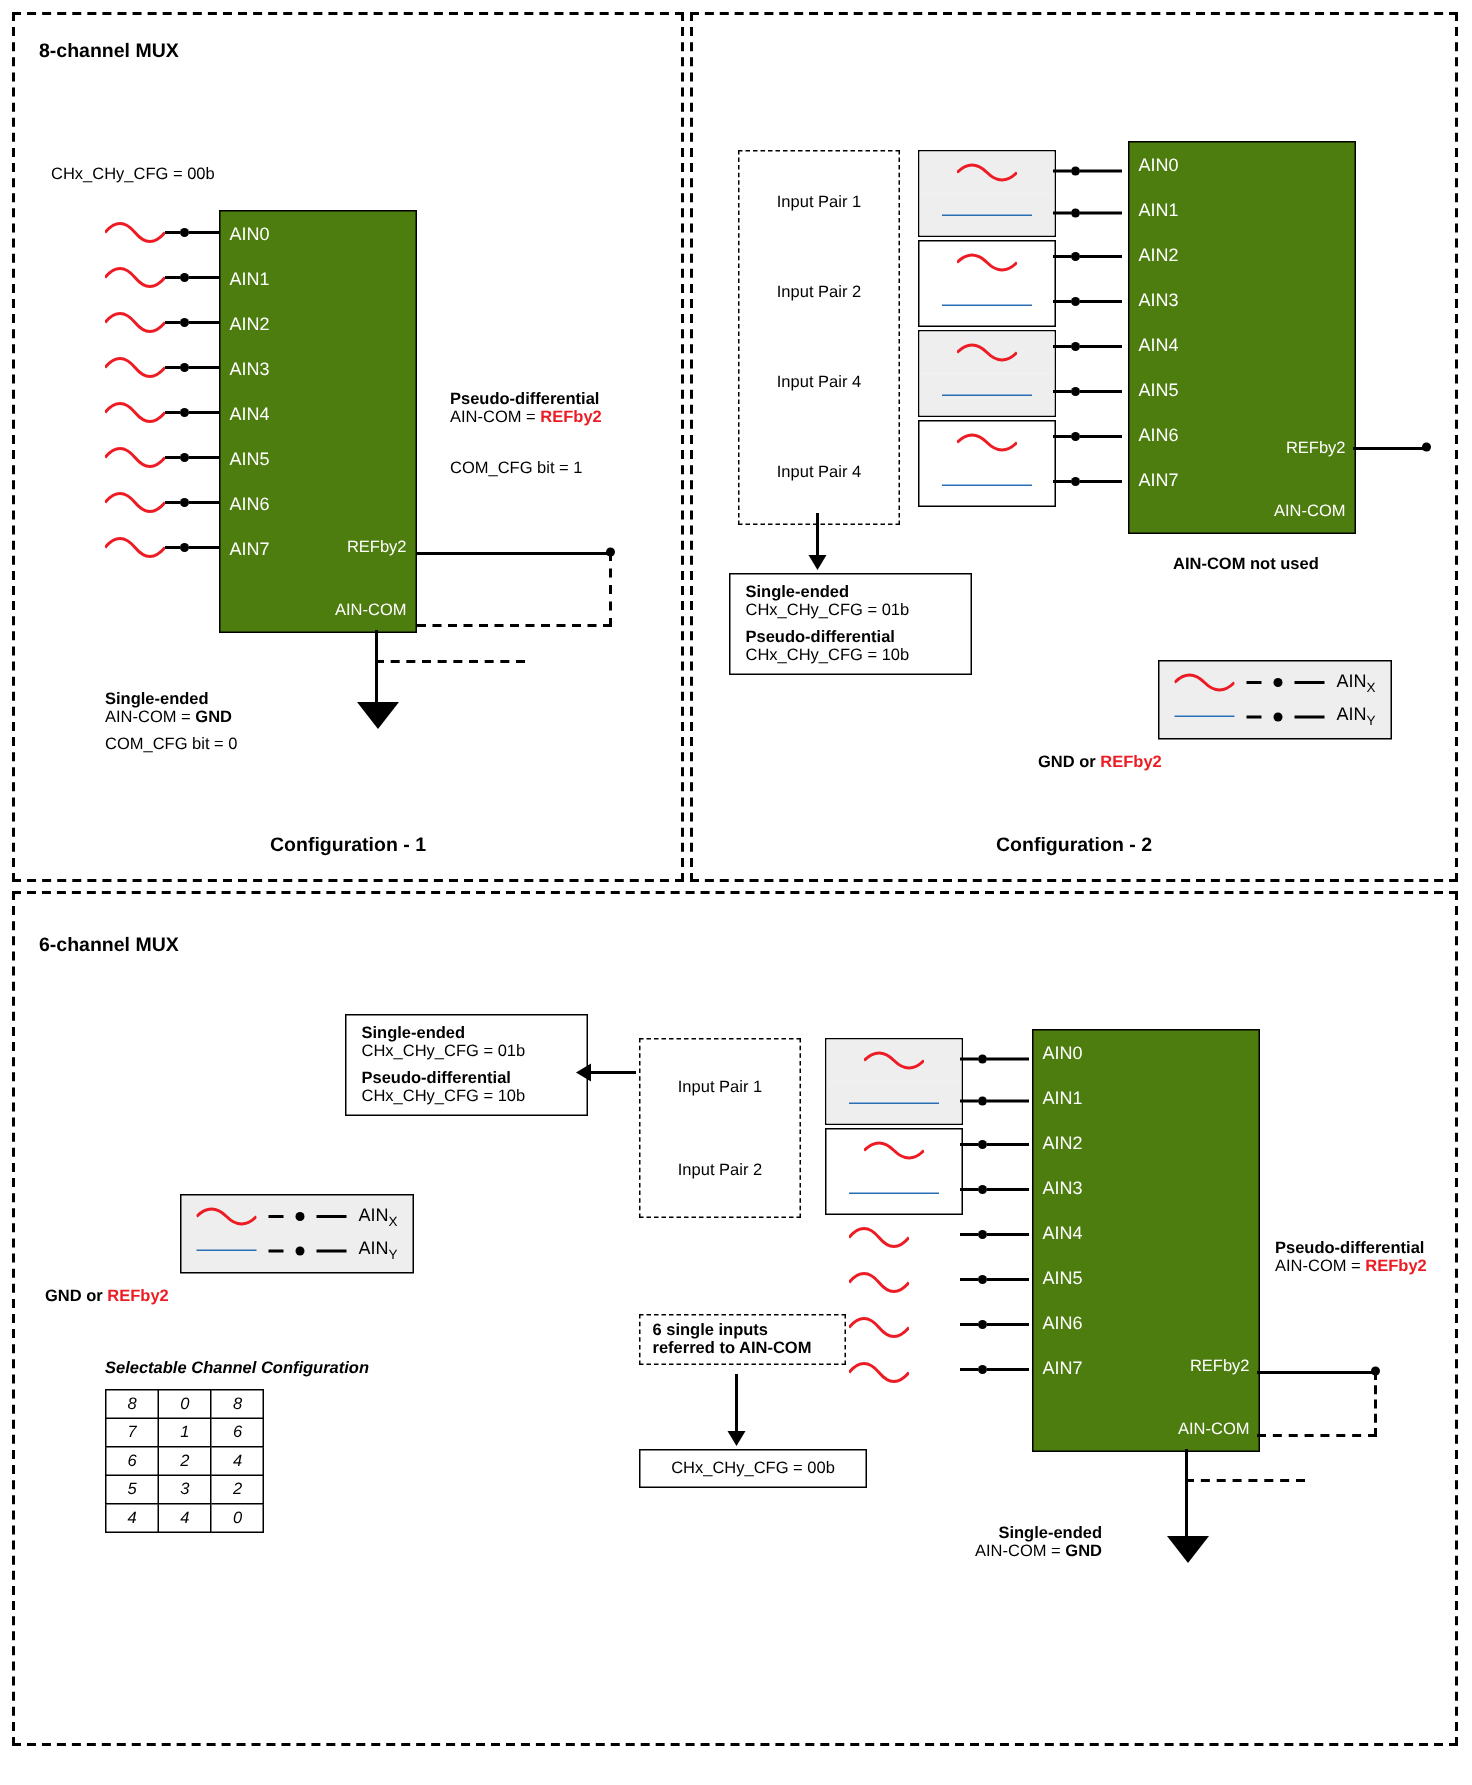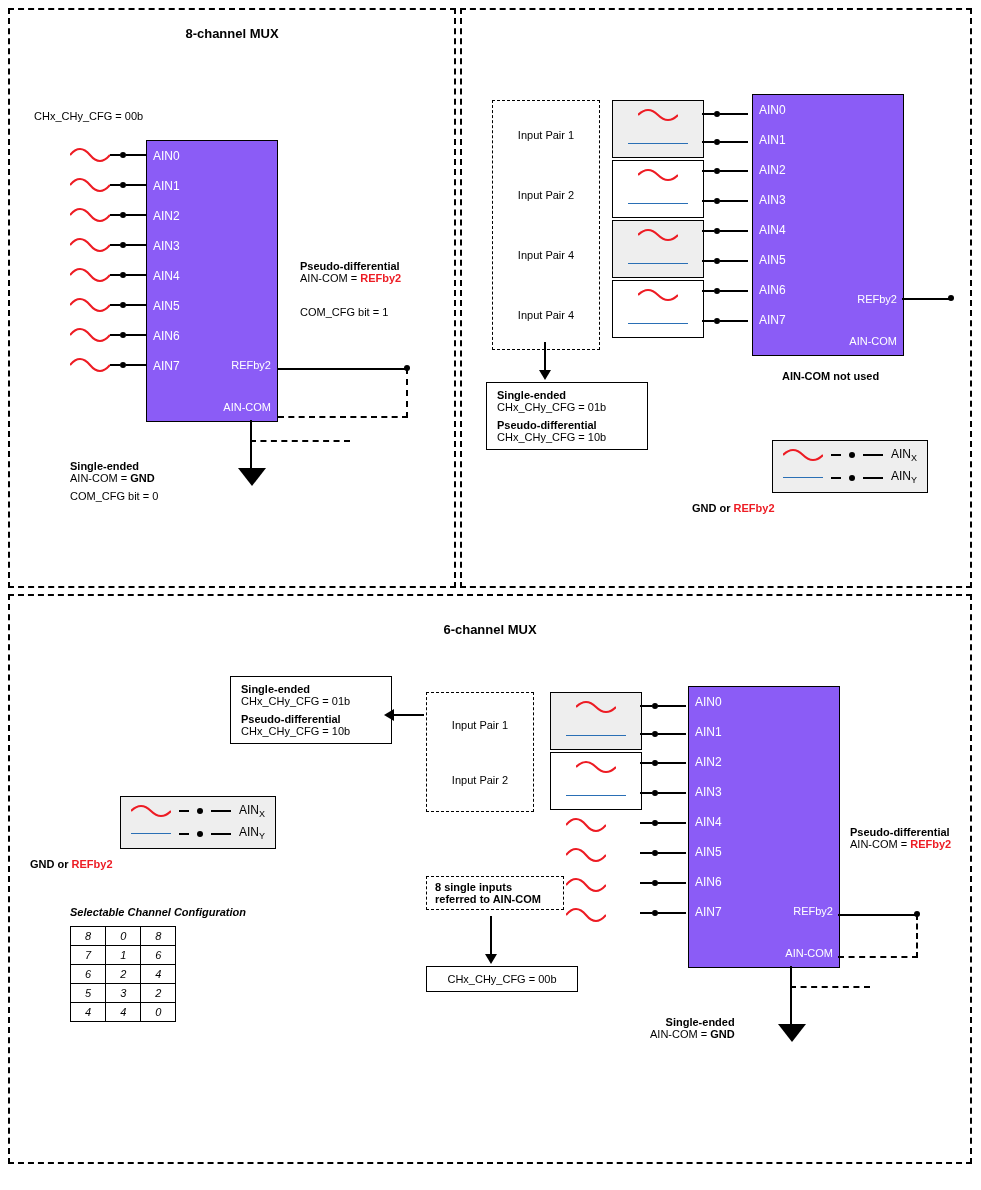--- a/index.html
+++ b/index.html
@@ -15,29 +15,29 @@
     position: relative;
     box-sizing: border-box;
   }
   .row-top {
     display: flex;
     gap: 4px;
   }
   .title {
     font-weight: bold;
     font-size: 13px;
-    text-align: center;
+    text-align: left;
   }
   .config-label {
     font-weight: bold;
     font-size: 13px;
     text-align: center;
   }
   .redblock {
-    background: #8b5cf6;
+    background: #4d7c0f;
     color: #fff;
     font-size: 12px;
     position: relative;
     border: 1px solid #000;
   }
   .pin-row {
     display: flex;
     align-items: center;
     height: 30px;
   }
@@ -251,20 +251,21 @@
     <div style="position:absolute;left:228px;top:458px;" class="ground-tri"></div>
 
     <div style="position:absolute;left:240px;top:430px;width:100px;height:0;border-top:2px dashed #000;"></div>
 
     <div style="position:absolute;left:60px;top:450px;font-size:11px;">
       <div class="bold">Single-ended</div>
       <div><span>AIN-COM = </span><span class="bold">GND</span></div>
       <div style="margin-top:6px;">COM_CFG bit = 0</div>
     </div>
 
+    <div class="config-label" style="position:absolute;bottom:16px;left:0;right:0;">Configuration - 1</div>
   </div>
 
   <div class="panel" style="width:512px;height:580px;padding:16px;">
 
     <div class="dashbox" style="position:absolute;left:30px;top:90px;width:90px;height:240px;display:flex;flex-direction:column;justify-content:space-around;text-align:center;">
       <div>Input Pair 1</div>
       <div>Input Pair 2</div>
       <div>Input Pair 4</div>
       <div>Input Pair 4</div>
     </div>
@@ -397,20 +398,21 @@
         <span class="wire" style="width:10px;"></span>
           <span class="dot"></span>
           <span class="wire" style="width:20px;"></span>
         <span><span>AIN</span><span class="sub">Y</span></span>
       </div>
     </div>
     <div style="position:absolute;left:230px;top:492px;font-size:11px;">
       <span class="bold">GND or </span><span class="bold red">REFby2</span>
     </div>
 
+    <div class="config-label" style="position:absolute;bottom:16px;left:0;right:0;">Configuration - 2</div>
   </div>
 </div>
 
 <div class="panel" style="width:964px;height:570px;margin-top:6px;padding:16px;">
   <div class="title" style="margin-top:10px;">6-channel MUX</div>
 
   <div class="textbox" style="position:absolute;left:220px;top:80px;width:140px;">
     <div class="bold">Single-ended</div>
     <div>CHx_CHy_CFG = 01b</div>
     <div class="bold" style="margin-top:6px;">Pseudo-differential</div>
@@ -474,21 +476,21 @@
       <tr>
             <td>4</td>
             <td>4</td>
             <td>0</td>
           </tr>
     </tbody>
       </table>
   </div>
 
   <div class="dashbox bold" style="position:absolute;left:416px;top:280px;width:120px;text-align:left;">
-    <div>8 single inputs</div>
+    <div>6 single inputs</div>
     <div>referred to AIN-COM</div>
   </div>
   <div style="position:absolute;left:480px;top:320px;width:2px;height:40px;background:#000;"></div>
   <div style="position:absolute;left:475px;top:358px;" class="arrowhead"></div>
   <div class="textbox" style="position:absolute;left:416px;top:370px;width:130px;text-align:center;">
     <span>CHx_CHy_CFG = 00b</span>
   </div>
 
   <div style="position:absolute;left:540px;top:96px;display:flex;flex-direction:column;gap:2px;">
     <div class="pairbox">

